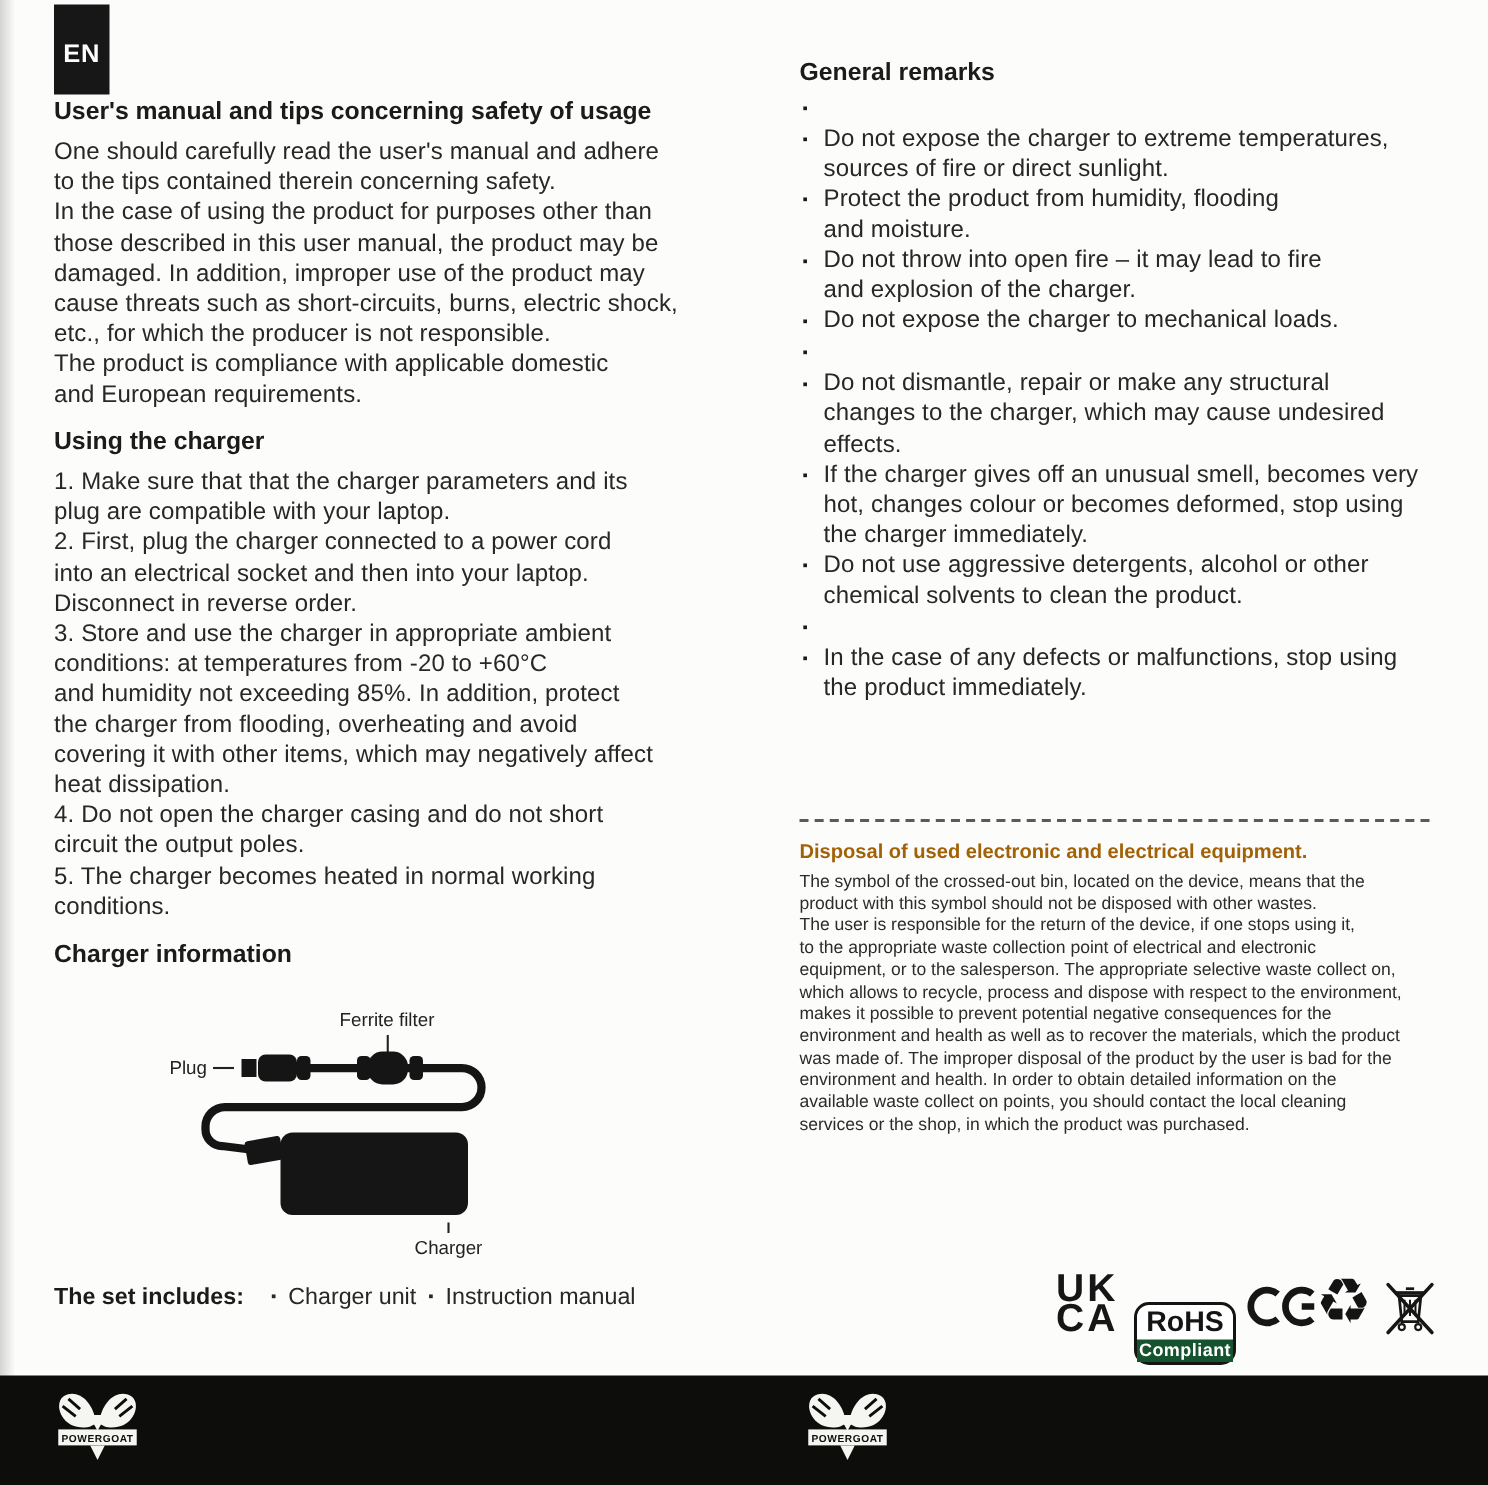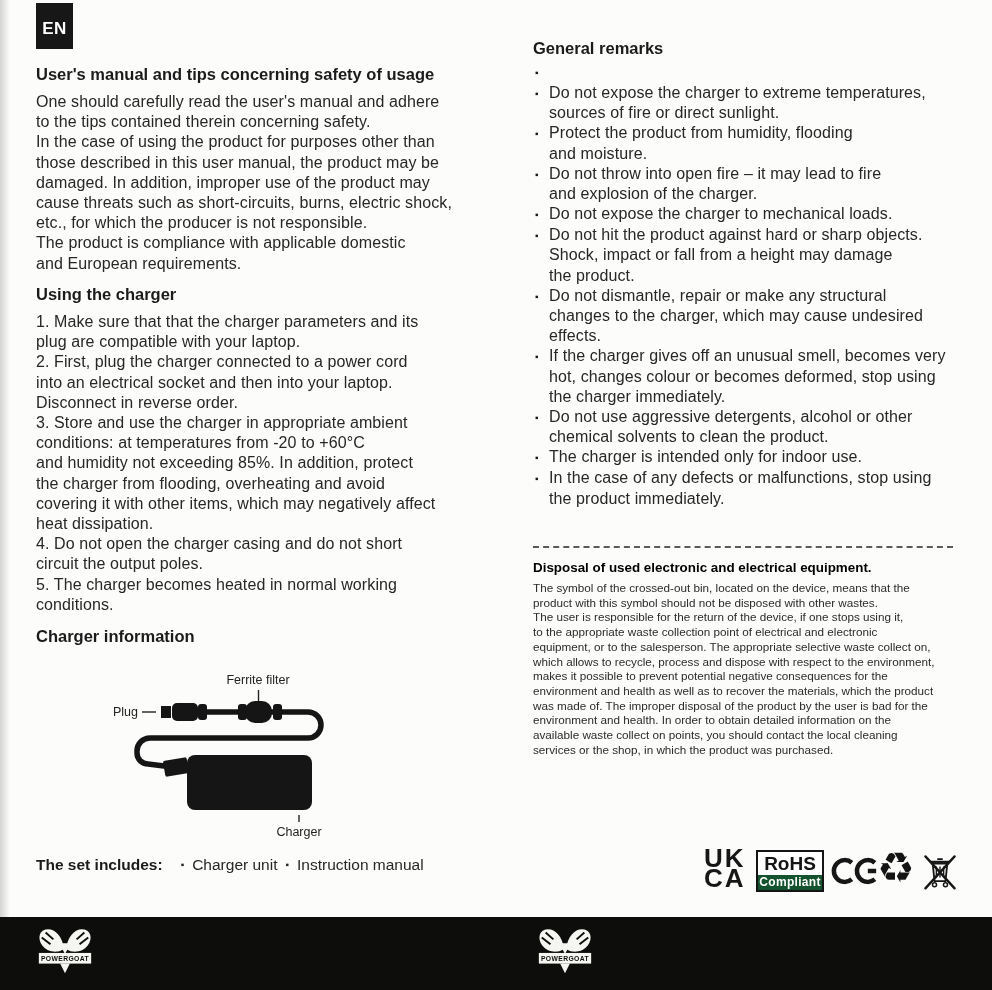--- a/index.html
+++ b/index.html
@@ -5,33 +5,33 @@
   html,body{margin:0;padding:0;background:#ffffff;}
   #page{
     position:relative;width:992px;height:990px;overflow:hidden;
     background:#fcfcfb;color:#262626;
     font-family:"Liberation Sans","DejaVu Sans",sans-serif;
   }
   #page::before{content:'';position:absolute;left:0;top:0;bottom:0;width:10px;
     background:linear-gradient(90deg,rgba(0,0,0,.16),rgba(0,0,0,0));pointer-events:none;}
   .abs{position:absolute;}
   .lang-badge{
-    left:36px;top:3px;width:37px;height:46px;background:#171717;color:#fff;
+    left:36px;top:3px;width:37px;height:60px;background:#171717;color:#fff;
     display:flex;align-items:center;justify-content:center;
     font-weight:bold;font-size:17px;padding-top:5px;box-sizing:border-box;letter-spacing:.5px;
   }
   .h16{font-weight:bold;color:#1b1b1b;font-size:16.5px;line-height:20px;}
   .body-text{font-size:16px;line-height:20.2px;color:#272727;white-space:pre-line;letter-spacing:.1px;}
   
   ul.remarks{list-style:none;margin:0;padding:0;width:436px;}
   ul.remarks li{display:flex;align-items:flex-start;}
   ul.remarks .blt{flex:none;width:14px;font-size:10px;line-height:21px;color:#1b1b1b;}
   ul.remarks .txt{font-size:16px;line-height:20.2px;color:#272727;white-space:pre-line;letter-spacing:.1px;}
   .dashed-divider{border:none;border-top:2px dashed #5a5a5a;width:420px;margin:0;}
-  .small-title{font-size:13.4px;font-weight:bold;color:#000000;}
+  .small-title{font-size:13.4px;font-weight:bold;color:#a16207;}
   .small-body{font-size:11.7px;line-height:14.7px;color:#2b2b2b;white-space:pre-line;}
   
   .set-row{font-size:15.5px;color:#272727;display:flex;align-items:baseline;}
   .set-row .lbl{font-weight:bold;color:#1b1b1b;margin-right:10px;}
   .set-row .blt{font-size:10px;margin:0 8px;transform:translateY(-2px);}
   
   .ukca{font-weight:bold;font-size:26px;line-height:19.5px;letter-spacing:2px;color:#161616;}
   .rohs{width:64px;border:2.5px solid #141414;text-align:center;background:#fff;}
   .rohs-top{font-size:19px;font-weight:bold;color:#141414;line-height:23px;}
   .rohs-bottom{background:#14532d;color:#fff;font-size:12px;font-weight:bold;line-height:15px;letter-spacing:.3px;}
@@ -133,44 +133,40 @@
       <span class="blt">▪</span>
       <span class="txt">Do not throw into open fire – it may lead to fire
 and explosion of the charger.</span>
       </li>
     <li>
       <span class="blt">▪</span>
       <span class="txt">Do not expose the charger to mechanical loads.</span>
       </li>
     <li>
       <span class="blt">▪</span>
-      <span class="txt">Do not hit the product against hard or sharp objects.
-Shock, impact or fall from a height may damage
-the product.</span>
       </li>
     <li>
       <span class="blt">▪</span>
       <span class="txt">Do not dismantle, repair or make any structural
 changes to the charger, which may cause undesired
 effects.</span>
       </li>
     <li>
       <span class="blt">▪</span>
       <span class="txt">If the charger gives off an unusual smell, becomes very
 hot, changes colour or becomes deformed, stop using
 the charger immediately.</span>
       </li>
     <li>
       <span class="blt">▪</span>
       <span class="txt">Do not use aggressive detergents, alcohol or other
 chemical solvents to clean the product.</span>
       </li>
     <li>
       <span class="blt">▪</span>
-      <span class="txt">The charger is intended only for indoor use.</span>
       </li>
     <li>
       <span class="blt">▪</span>
       <span class="txt">In the case of any defects or malfunctions, stop using
 the product immediately.</span>
       </li>
   </ul>
 
   <hr class="abs dashed-divider" style="left:533px;top:546px;">
 
@@ -187,21 +183,21 @@
 was made of. The improper disposal of the product by the user is bad for the
 environment and health. In order to obtain detailed information on the
 available waste collect on points, you should contact the local cleaning
 services or the shop, in which the product was purchased.</div>
 
   <div class="abs ukca" style="left:704px;top:849px;">
     <div>UK</div>
     <div>CA</div>
   </div>
 
-  <div class="abs rohs" style="left:756px;top:850px;">
+  <div class="abs rohs" style="left:756px;top:868px;border-radius:10px;">
     <div class="rohs-top">RoHS</div>
     <div class="rohs-bottom">Compliant</div>
   </div>
 
   <svg class="abs" style="left:830px;top:855px;" width="50" height="32" viewBox="0 0 78 40">
     <path d="M 34 7 A 17 17 0 1 0 34 33" fill="none" stroke="#161616" stroke-width="7"></path>
     <path d="M 70 7 A 17 17 0 1 0 70 33" fill="none" stroke="#161616" stroke-width="7"></path>
     <path d="M 59 20 H 72" fill="none" stroke="#161616" stroke-width="7"></path>
   </svg>
 

